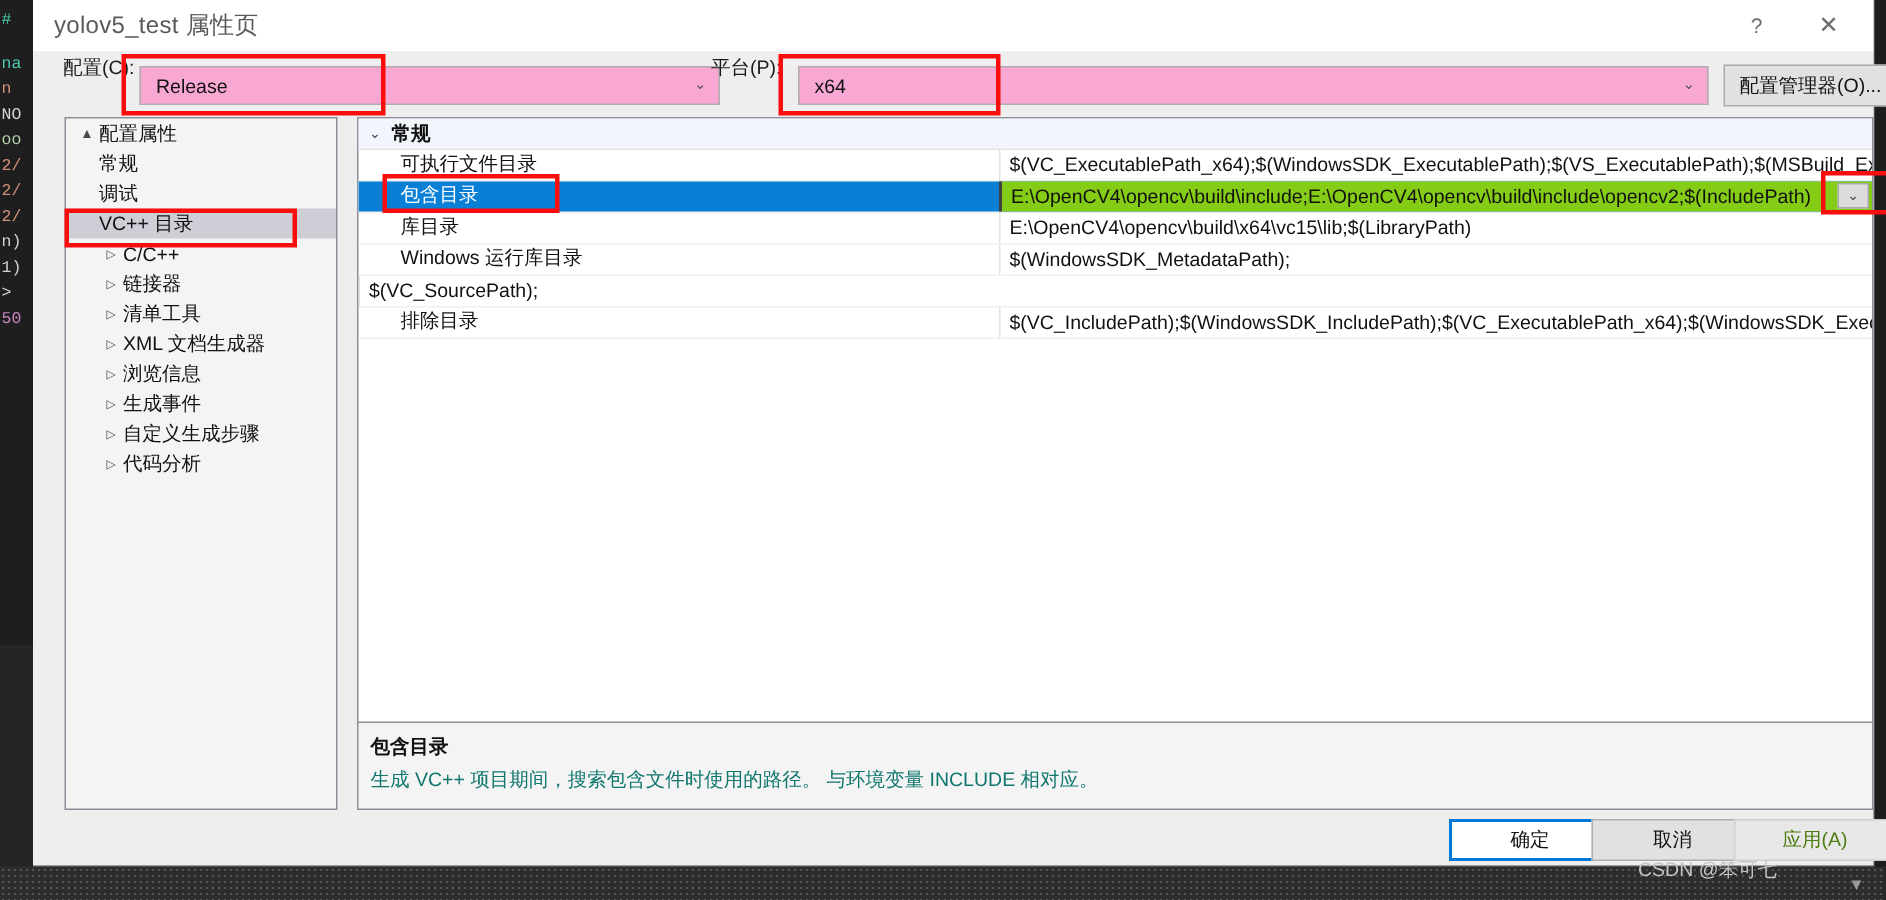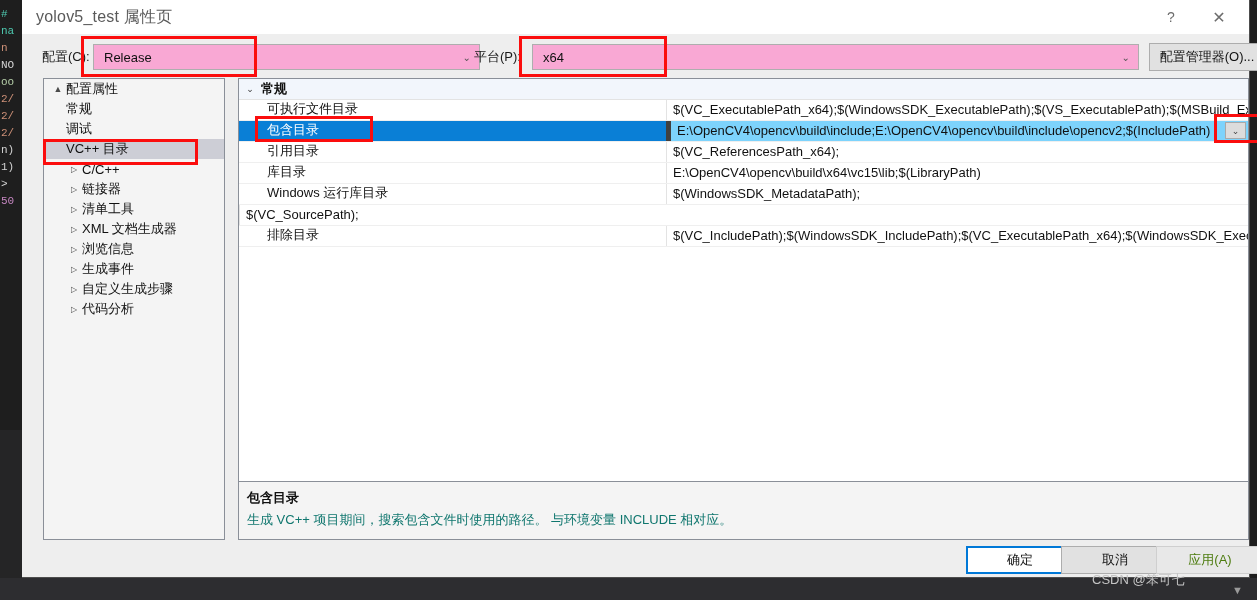--- a/index.html
+++ b/index.html
@@ -67,21 +67,21 @@
   }
   #help-btn  { right: 56px; font-size: 14px; }
   #close-btn { right: 8px; font-size: 16px; font-weight: 300; }
 
   
   #configbar {
     position: relative; height: 44px;
     background: #eeeeee;
   }
   .cfg-label {
-    position: absolute; top: 14px;
+    position: absolute; top: 2px;
     font-size: 13px; color: #1a1a1a;
   }
   #cfg-label-config   { left: 20px; }
   #cfg-label-platform { left: 452px; }
 
   .vs-combo {
     position: absolute; top: 10px; height: 26px;
     background: #f9a8d4;
     border: 1px solid #aeaeae;
     box-sizing: border-box;
@@ -176,22 +176,22 @@
   .grid-row .prop-value {
     flex: 1 1 auto;
     padding-left: 6px; box-sizing: border-box;
     white-space: nowrap; overflow: hidden;
     border-left: 1px solid #e3e3e3;
     height: 20px; line-height: 20px;
   }
   .grid-row.selected { background: #0a7fd6; }
   .grid-row.selected .prop-name { color: #ffffff; }
   .grid-row.selected .prop-value {
-    background: #7dd3fc; color: #111;
-    border-left: 5px solid #404040;
+    background: #84cc16; color: #111;
+    border-left: 2px solid #404040;
   }
   #value-editor-arrow {
     position: absolute; right: 2px; top: 1px;
     width: 21px; height: 17px;
     background: #dcdcdc; border: 1px solid #a9a9a9;
     box-sizing: border-box;
     display: flex; align-items: center; justify-content: center;
     font-size: 9px; color: #444;
   }
 
@@ -245,21 +245,21 @@
   #annot-tree     { left: 21px;   top: 139px; width: 155px; height: 26px; }
   #annot-row      { left: 233px;  top: 116px; width: 118px; height: 26px; }
   #annot-dropdown { left: 1192px; top: 114px; width: 48px; height: 29px; }
 </style>
 </head>
 <body>
 
 <div id="ide-backdrop">
   <div id="ide-code-strip">
       <div style="color: rgb(78, 201, 176);">#</div>
-      <div style="color: rgb(78, 201, 176);">na</div>
+      <div style="color: rgb(78, 201, 176); margin-top: 12px;">na</div>
       <div style="color: rgb(212, 212, 212);"></div>
       <div style="color: rgb(206, 145, 120);">n</div>
       <div style="color: rgb(212, 212, 212);"></div>
       <div style="color: rgb(212, 212, 212);">NO</div>
       <div style="color: rgb(181, 206, 168);">oo</div>
       <div style="color: rgb(212, 212, 212);"></div>
       <div style="color: rgb(206, 145, 120);">2/</div>
       <div style="color: rgb(206, 145, 120);">2/</div>
       <div style="color: rgb(206, 145, 120);">2/</div>
       <div style="color: rgb(212, 212, 212);"></div>
@@ -361,24 +361,20 @@
           <div class="grid-row">
             <div class="prop-name">可执行文件目录</div>
             <div class="prop-value">$(VC_ExecutablePath_x64);$(WindowsSDK_ExecutablePath);$(VS_ExecutablePath);$(MSBuild_ExecutablePath);$(VC_ExecutablePath_x86);$(FxCopPath)</div>
           </div>
           <div class="grid-row selected">
             <div class="prop-name">包含目录</div>
             <div class="prop-value">E:\OpenCV4\opencv\build\include;E:\OpenCV4\opencv\build\include\opencv2;$(IncludePath)</div>
             <div id="value-editor-arrow">⌄</div>
           </div>
           <div class="grid-row">
-            <div class="prop-name">引用目录</div>
-            <div class="prop-value">$(VC_ReferencesPath_x64);</div>
-          </div>
-          <div class="grid-row">
             <div class="prop-name">库目录</div>
             <div class="prop-value">E:\OpenCV4\opencv\build\x64\vc15\lib;$(LibraryPath)</div>
           </div>
           <div class="grid-row">
             <div class="prop-name">Windows 运行库目录</div>
             <div class="prop-value">$(WindowsSDK_MetadataPath);</div>
           </div>
           <div class="grid-row">
             <div class="prop-value">$(VC_SourcePath);</div>
           </div>

